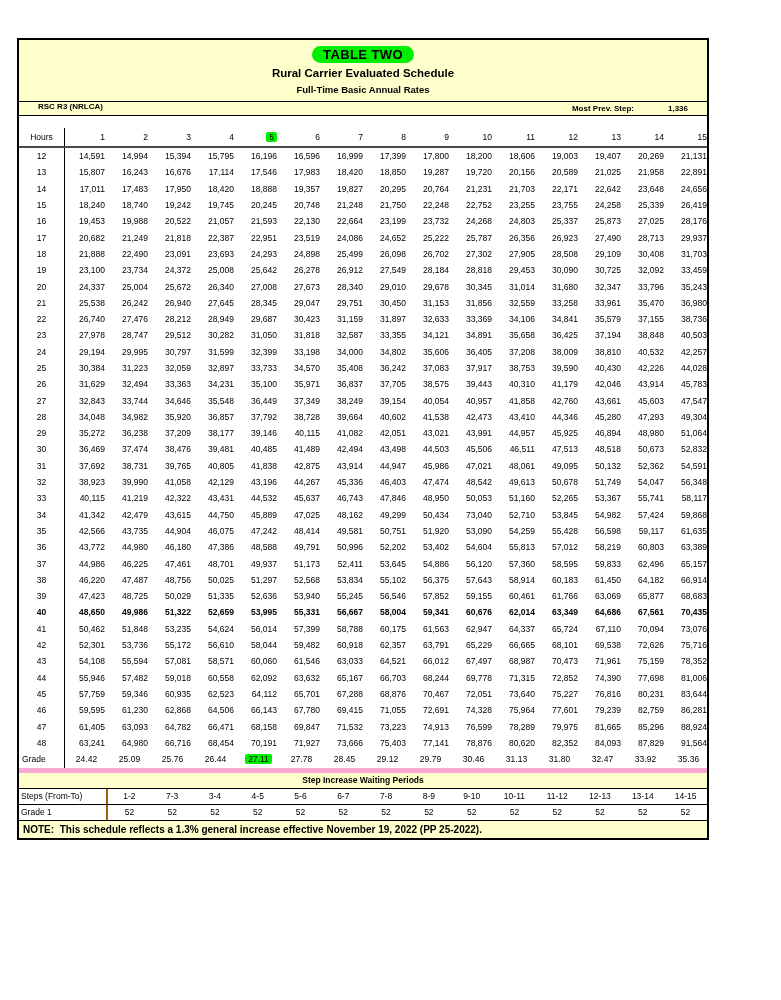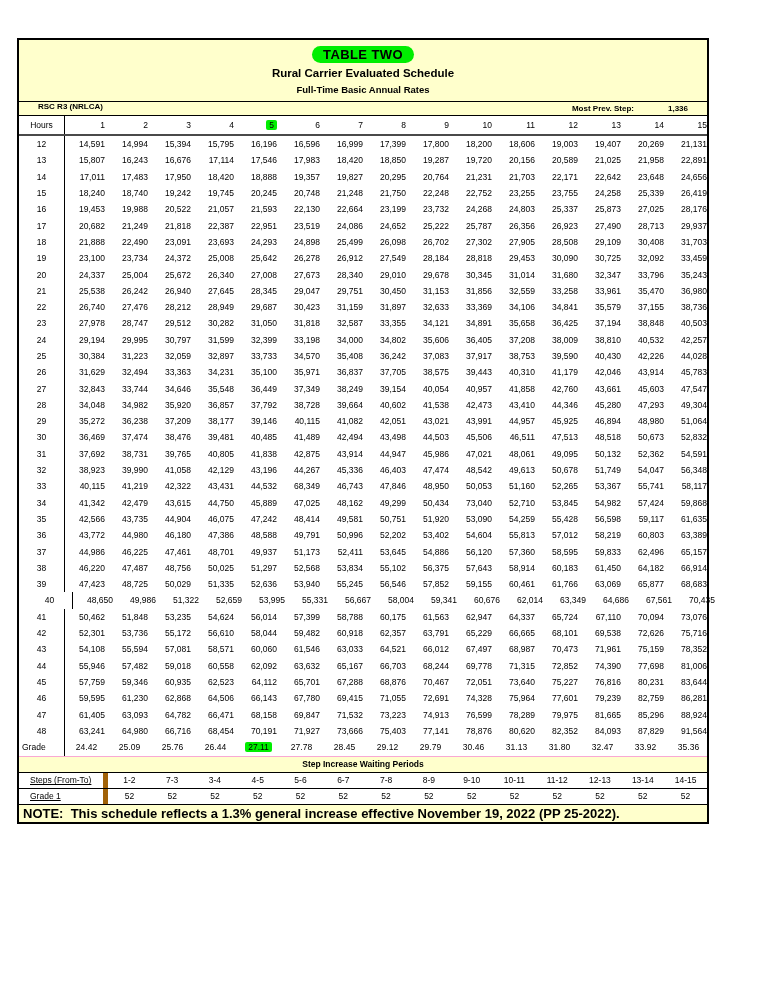--- a/index.html
+++ b/index.html
@@ -18,43 +18,43 @@
         font-size:13px;font-weight:bold;letter-spacing:.4px;}
   .sub1{font-size:11.5px;font-weight:bold;margin-top:4px;}
   .sub2,.sub3{font-size:9.5px;font-weight:bold;margin-top:5px;}
   
   .rscrow{display:flex;justify-content:space-between;height:14px;
           border-bottom:1px solid #000;background:#ffffcc;font-size:8px;font-weight:bold;
           padding:0 19px;box-sizing:border-box;}
   .mps{display:flex;align-items:center;}
   .mpsval{width:54px;text-align:right;}
   
-  .hrow{display:flex;align-items:stretch;height:18px;border-bottom:2px solid #4a4a4a;font-size:8.5px;}
+  .hrow{display:flex;align-items:stretch;height:18px;border-bottom:2px solid #4a4a4a;font-size:8.5px;margin-top:12px;}
   .lcell{flex:0 0 46px;border-right:1px solid #000;display:flex;align-items:center;justify-content:center;box-sizing:border-box;}
   .vcell{flex:0 0 43px;display:flex;align-items:center;justify-content:flex-end;padding-right:3px;box-sizing:border-box;}
   
   .drow{display:flex;align-items:stretch;height:16.3px;font-size:8.5px;}
-  .boldrow{font-weight:normal;margin-left:8px;}
+  .boldrow{font-weight:bold;}
   
   .ptfband,.siwpband{height:15px;display:flex;align-items:center;justify-content:center;
           font-weight:bold;font-size:8.5px;background:#ffffcc;border-bottom:1px solid #000;}
   .ptfband{border-top:2px solid #4a4a4a;}
   
-  .graderow{display:flex;align-items:stretch;height:17px;font-size:8.5px;border-bottom:1px solid #f9a8d4;}
+  .graderow{display:flex;align-items:stretch;height:17px;font-size:8.5px;border-bottom:5px solid #f9a8d4;}
   .graderow .lcell{justify-content:flex-start;padding-left:3px;}
   .gcell{justify-content:center;padding-right:0;}
   .hl{background:#00ee00;padding:0 3px;border-radius:2px;}
   
   .steprow,.g1row{display:flex;align-items:stretch;height:15px;font-size:8.5px;border-bottom:1px solid #000;}
-  .slabel{flex:0 0 89px;border-right:5px solid #a16207;display:flex;align-items:center;
-          padding-left:11px;box-sizing:border-box;text-decoration:underline;}
+  .slabel{flex:0 0 89px;border-right:2px solid #a16207;display:flex;align-items:center;
+          padding-left:2px;box-sizing:border-box;}
   .scell{flex:1;display:flex;align-items:center;justify-content:center;}
   
   .noterow{height:17px;display:flex;align-items:center;background:#ffffcc;
-           font-size:13px;font-weight:bold;padding-left:4px;}
+           font-size:10px;font-weight:bold;padding-left:4px;}
   .noterow span{white-space:pre;}
 </style>
 </head>
 <body>
 
 <div class="tbl">
 
   <div class="titleblock">
     <div>
       <span class="pill">TABLE TWO</span>
@@ -471,21 +471,21 @@
         <div class="vcell">54,047</div>
         <div class="vcell">56,348</div>
       </div>
       <div class="drow">
         <div class="lcell">33</div>
         <div class="vcell">40,115</div>
         <div class="vcell">41,219</div>
         <div class="vcell">42,322</div>
         <div class="vcell">43,431</div>
         <div class="vcell">44,532</div>
-        <div class="vcell">68,349</div>
+        <div class="vcell">45,637</div>
         <div class="vcell">46,743</div>
         <div class="vcell">47,846</div>
         <div class="vcell">48,950</div>
         <div class="vcell">50,053</div>
         <div class="vcell">51,160</div>
         <div class="vcell">52,265</div>
         <div class="vcell">53,367</div>
         <div class="vcell">55,741</div>
         <div class="vcell">58,117</div>
       </div>

